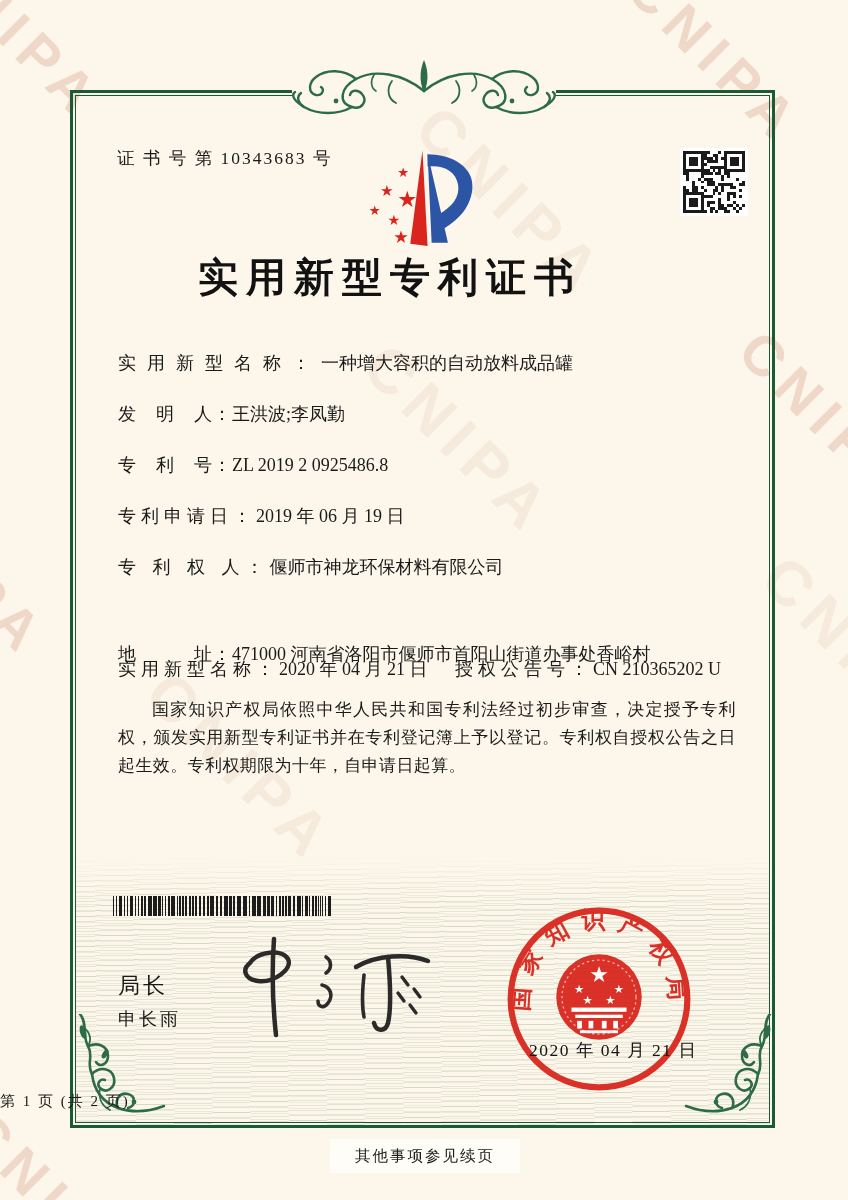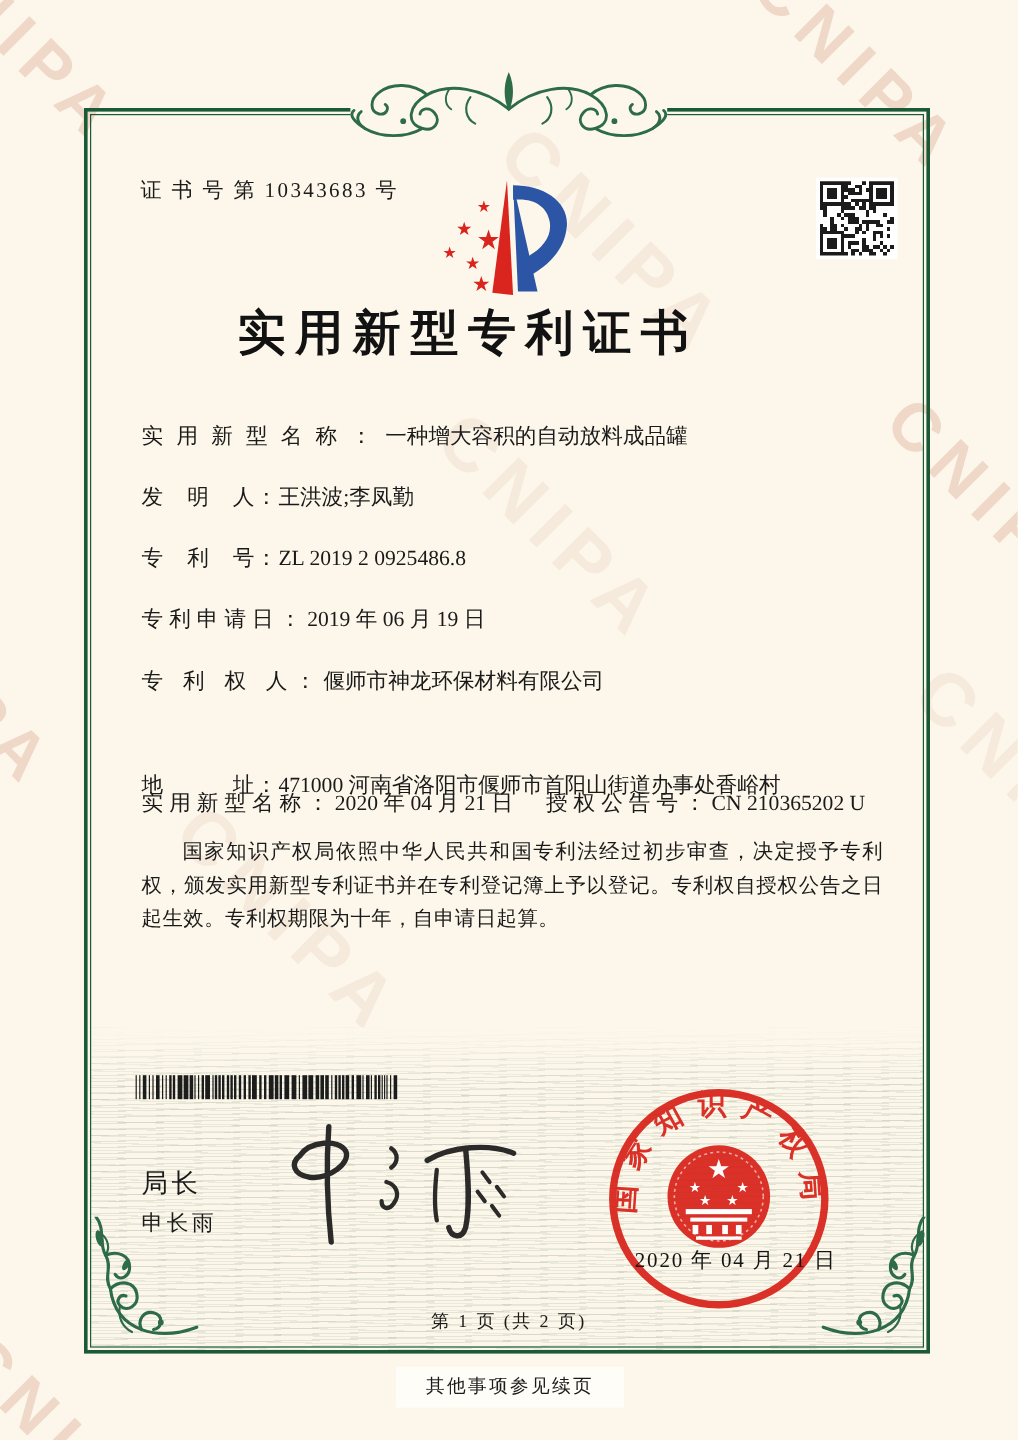--- a/index.html
+++ b/index.html
@@ -82,21 +82,21 @@
   .barcode{position:absolute;left:113px;top:896px;width:226px;height:20px;display:flex;align-items:stretch;z-index:3;}
   .barcode span{display:block;background:#1c1c1c;height:100%;flex:none;}
   
   .officer-title{position:absolute;left:118px;top:971px;font-size:22px;letter-spacing:3px;z-index:3;}
   .officer-name{position:absolute;left:118px;top:1007px;font-size:18px;letter-spacing:3px;z-index:3;}
   .signature{position:absolute;left:230px;top:933px;width:215px;height:110px;z-index:4;opacity:.9;}
   
   .seal{position:absolute;left:504px;top:904px;width:190px;height:190px;z-index:4;opacity:.94;}
   .seal-date{position:absolute;left:529px;top:1038px;font-size:17.5px;letter-spacing:1.5px;z-index:5;color:#141414;white-space:nowrap;}
   
-  .page-num{position:absolute;left:0;top:1092px;width:848px;text-align:center;font-size:15px;letter-spacing:2px;z-index:3;}
+  .page-num{position:absolute;left:0;top:1092px;width:848px;text-align:left;font-size:15px;letter-spacing:2px;z-index:3;}
   .cont-note{
     position:absolute;left:330px;top:1139px;width:190px;height:34px;background:#fffdf8;
     text-align:center;line-height:34px;font-size:15.5px;letter-spacing:2px;z-index:3;
   }
 </style>
 </head>
 <body>
 
 <span class="wm wm1">CNIPA</span>
 <span class="wm wm2">CNIPA</span>

